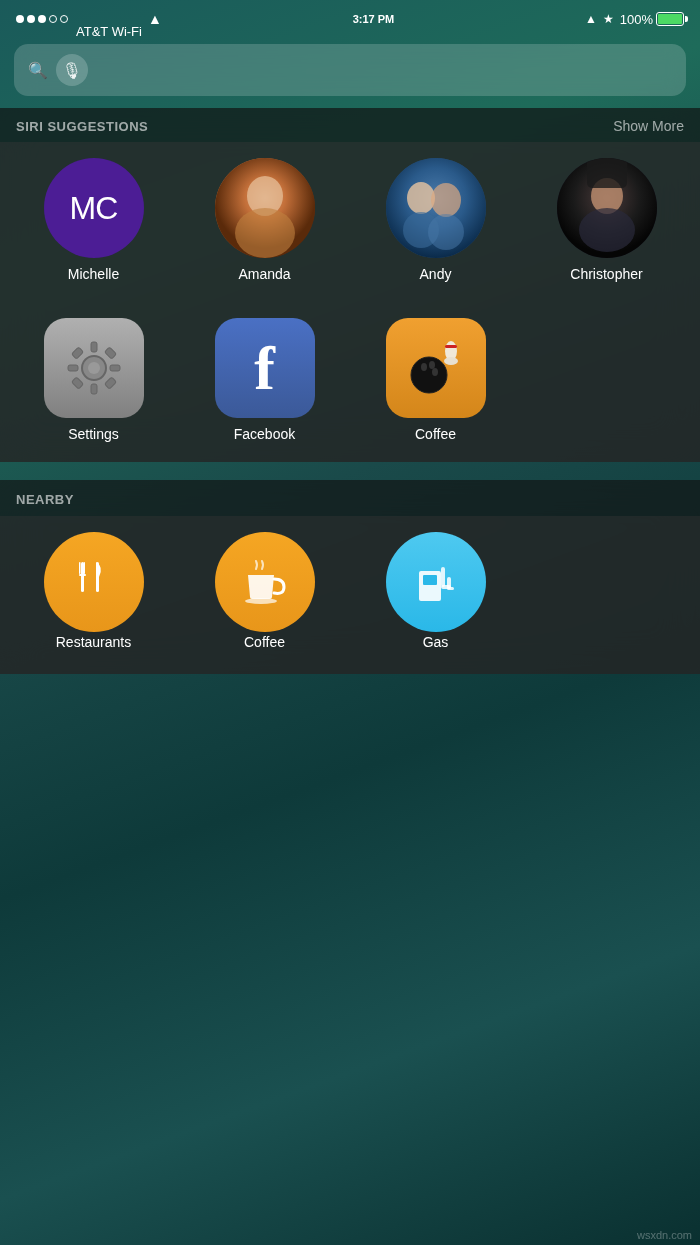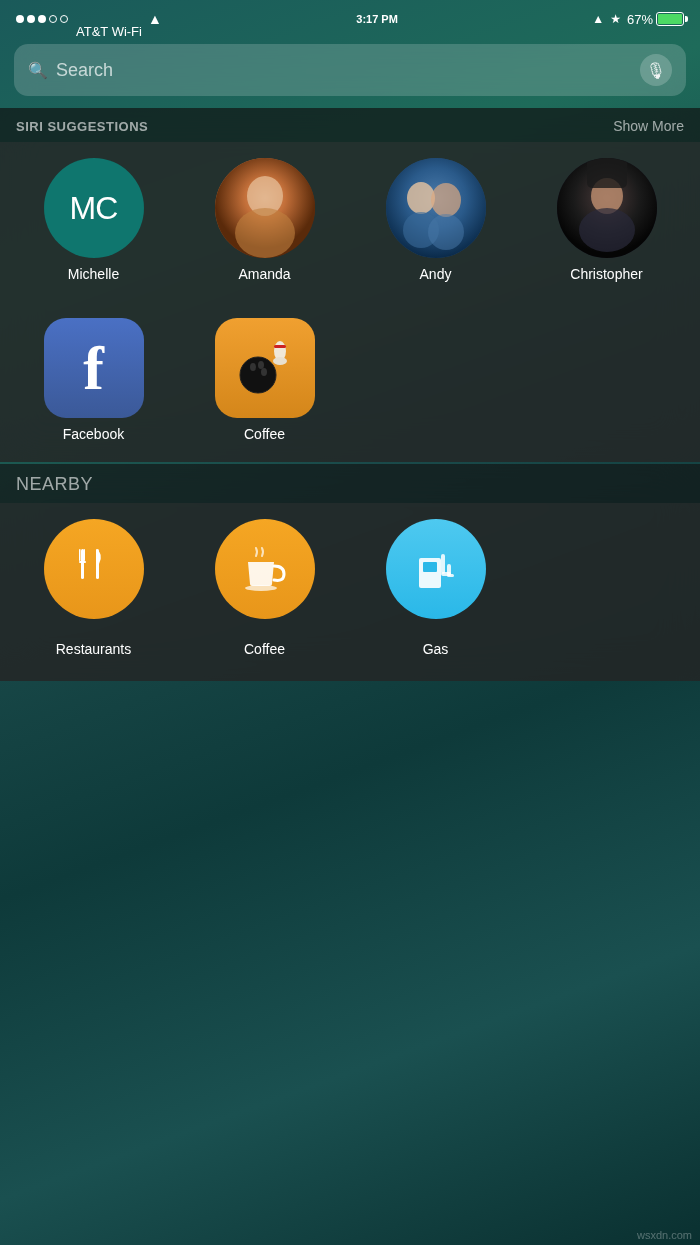--- a/index.html
+++ b/index.html
@@ -155,21 +155,21 @@
       align-items: center;
       justify-content: center;
       color: rgba(255,255,255,0.9);
       font-size: 16px;
     }
 
     
     .section {
       background: rgba(30,30,30,0.55);
       backdrop-filter: blur(20px);
-      margin-bottom: 2px;
+      margin-bottom: 18px;
     }
 
     .section-header {
       display: flex;
       justify-content: space-between;
       align-items: center;
       padding: 10px 16px 8px;
       background: rgba(0,0,0,0.3);
     }
 
@@ -225,21 +225,21 @@
 
     .contact-name {
       color: white;
       font-size: 14px;
       font-weight: 400;
       text-align: center;
     }
 
     
     .avatar-mc {
-      background: #0f766e;
+      background: #4c1d95;
     }
 
     
     .apps-grid {
       display: grid;
       grid-template-columns: repeat(4, 1fr);
       padding: 16px 10px 20px;
       gap: 4px;
       background: rgba(40,40,40,0.6);
     }
@@ -289,39 +289,39 @@
     }
 
     
     .nearby-header {
       background: rgba(0,0,0,0.25);
       padding: 10px 16px 8px;
     }
 
     .nearby-title {
       color: rgba(255,255,255,0.6);
-      font-size: 18px;
-      font-weight: 400;
+      font-size: 13px;
+      font-weight: 700;
       letter-spacing: 0.5px;
       text-transform: uppercase;
     }
 
     .nearby-grid {
       display: grid;
       grid-template-columns: repeat(4, 1fr);
       padding: 16px 10px 24px;
       gap: 4px;
       background: rgba(40,40,40,0.6);
     }
 
     .nearby-item {
       display: flex;
       flex-direction: column;
       align-items: center;
-      gap: 22px;
+      gap: 2px;
       cursor: pointer;
     }
 
     .nearby-circle {
       width: 100px;
       height: 100px;
       border-radius: 50%;
       display: flex;
       align-items: center;
       justify-content: center;
@@ -406,32 +406,31 @@
       <div class="dot empty"></div>
     </div>
     <span class="carrier-text">AT&amp;T Wi-Fi</span>
     <span class="wifi-icon">▲</span>
   </div>
   <div class="status-center">3:17 PM</div>
   <div class="status-right">
     <span class="location-icon">▲</span>
     <span class="bluetooth-icon">★</span>
     <div class="battery-container">
-      <span class="battery-text">67%</span>
+      <span class="battery-text">100%</span>
       <div class="battery-icon">
         <div class="battery-fill"></div>
       </div>
     </div>
   </div>
 </div>
 
 <div class="search-container">
   <div class="search-bar">
     <span class="search-icon-svg">🔍</span>
-    <span class="search-placeholder">Search</span>
     <div class="mic-icon">🎙</div>
   </div>
 </div>
 
 <div class="section">
   <div class="section-header">
     <span class="section-title">SIRI SUGGESTIONS</span>
     <span class="show-more">Show More</span>
   </div>
 
@@ -505,20 +504,40 @@
           </svg>
         </div>
       </div>
       <span class="contact-name">Christopher</span>
     </div>
   </div>
 
   <div class="apps-grid">
 
 
+    <div class="app-item">
+      <div class="app-icon app-icon-settings">
+        <svg class="gear-svg" viewBox="0 0 60 60" width="60" height="60">
+          <circle cx="30" cy="30" r="12" fill="#888" stroke="#666" stroke-width="2"></circle>
+          <circle cx="30" cy="30" r="6" fill="#999"></circle>
+
+          <g fill="#777" stroke="#666" stroke-width="1">
+            <rect x="27" y="4" width="6" height="10" rx="2"></rect>
+            <rect x="27" y="46" width="6" height="10" rx="2"></rect>
+            <rect x="4" y="27" width="10" height="6" rx="2"></rect>
+            <rect x="46" y="27" width="10" height="6" rx="2"></rect>
+            <rect x="10" y="10" width="7" height="10" rx="2" transform="rotate(45 13.5 15)"></rect>
+            <rect x="43" y="10" width="7" height="10" rx="2" transform="rotate(-45 46.5 15)"></rect>
+            <rect x="10" y="40" width="7" height="10" rx="2" transform="rotate(-45 13.5 45)"></rect>
+            <rect x="43" y="40" width="7" height="10" rx="2" transform="rotate(45 46.5 45)"></rect>
+          </g>
+        </svg>
+      </div>
+      <span class="app-name">Settings</span>
+    </div>
 
     <div class="app-item">
       <div class="app-icon app-icon-facebook">
         <span class="fb-f">f</span>
       </div>
       <span class="app-name">Facebook</span>
     </div>
 
     <div class="app-item">
       <div class="app-icon app-icon-pinpal">

